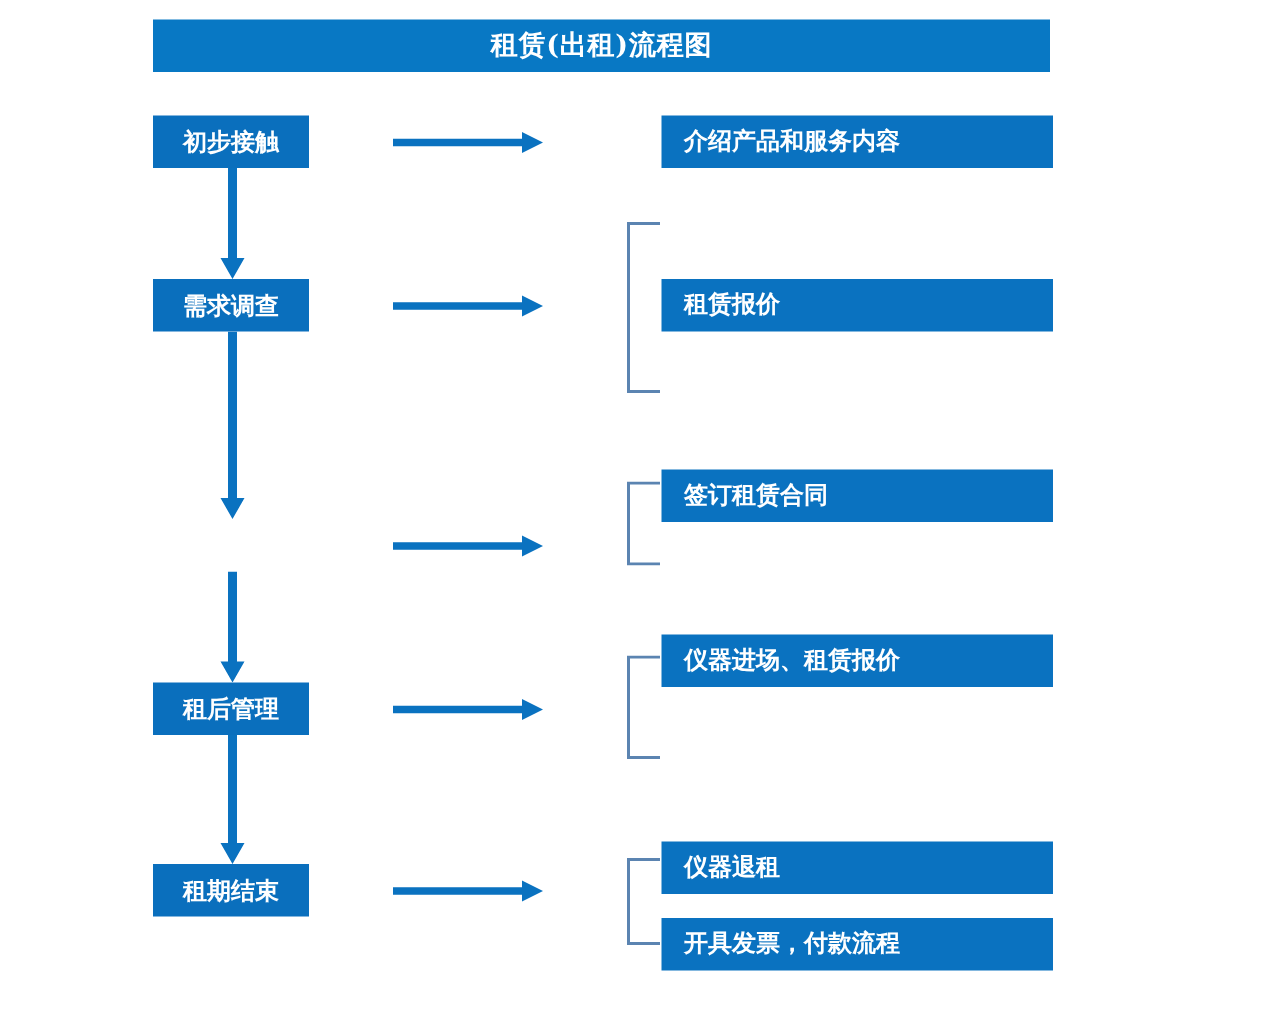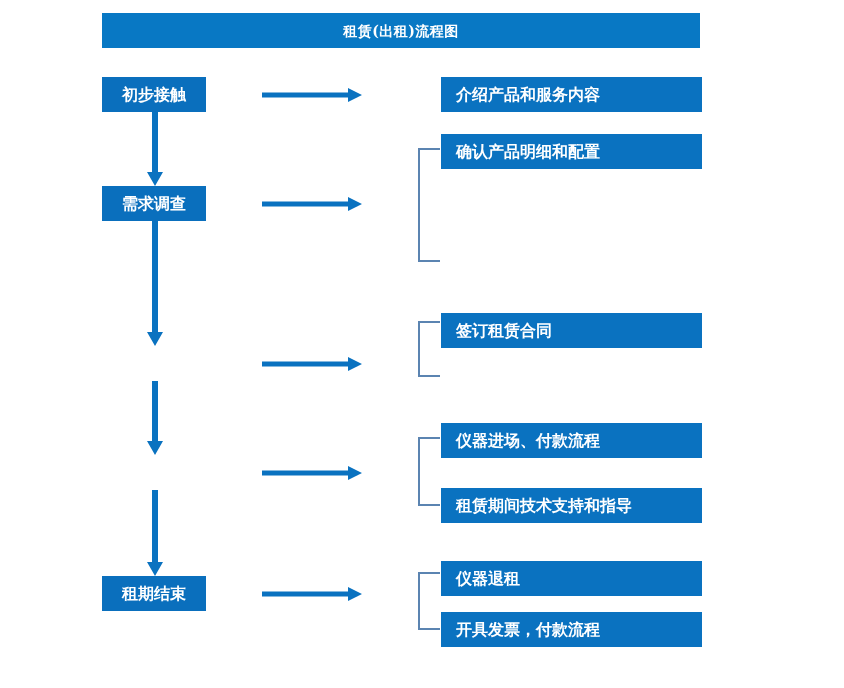--- a/index.html
+++ b/index.html
@@ -30,21 +30,21 @@
     top: 13px;
     width: 598px;
     height: 35px;
     background: #0878c4;
     display: flex;
     align-items: center;
     justify-content: center;
   }
   .title-text {
     color: #ffffff;
-    font-size: 14px;
+    font-size: 18px;
     font-weight: bold;
     font-family: "DejaVu Serif", "Liberation Serif", serif;
     letter-spacing: 0.5px;
     line-height: 1;
   }
 
   
   .stage-box {
     position: absolute;
     left: 102px;
@@ -111,20 +111,23 @@
   <div class="title-bar">
     <span class="title-text">租赁(出租)流程图</span>
   </div>
 
   <div class="stage-box" style="top:77px">
       <span class="stage-label">初步接触</span>
     </div>
   <div class="stage-box" style="top:186px">
       <span class="stage-label">需求调查</span>
     </div>
+  <div class="stage-box" style="top:455px">
+      <span class="stage-label">租后管理</span>
+    </div>
   <div class="stage-box" style="top:576px">
       <span class="stage-label">租期结束</span>
     </div>
 
   <div class="h-arrow" style="top:87px">
     <svg width="100" height="16" viewBox="0 0 100 16">
         <path d="M0 5.5 H86 V1 L100 8 L86 15 V10.5 H0 Z" fill="#0a72c0"></path>
       </svg>
   </div>
   <div class="h-arrow" style="top:196px">
@@ -186,31 +189,28 @@
   </div>
   <div class="bracket" style="top:572px;height:58px">
     <svg width="24" height="58" viewBox="0 0 24 58" preserveAspectRatio="none">
         <path d="M23 1 H2 V57 H23" fill="none" stroke="#5b84b1" stroke-width="2"></path>
       </svg>
   </div>
 
   <div class="detail-box" style="top:77px">
       <span class="detail-label">介绍产品和服务内容</span>
     </div>
-  <div class="detail-box" style="top:134px">
-      <span class="detail-label">确认产品明细和配置</span>
+  <div class="detail-box" style="top:186px">
+      <span class="detail-label">租赁报价</span>
     </div>
   <div class="detail-box" style="top:313px">
       <span class="detail-label">签订租赁合同</span>
     </div>
   <div class="detail-box" style="top:423px">
-      <span class="detail-label">仪器进场、付款流程</span>
-    </div>
-  <div class="detail-box" style="top:488px">
-      <span class="detail-label">租赁期间技术支持和指导</span>
+      <span class="detail-label">仪器进场、租赁报价</span>
     </div>
   <div class="detail-box" style="top:561px">
       <span class="detail-label">仪器退租</span>
     </div>
   <div class="detail-box" style="top:612px">
       <span class="detail-label">开具发票，付款流程</span>
     </div>
 
 </div>
 

